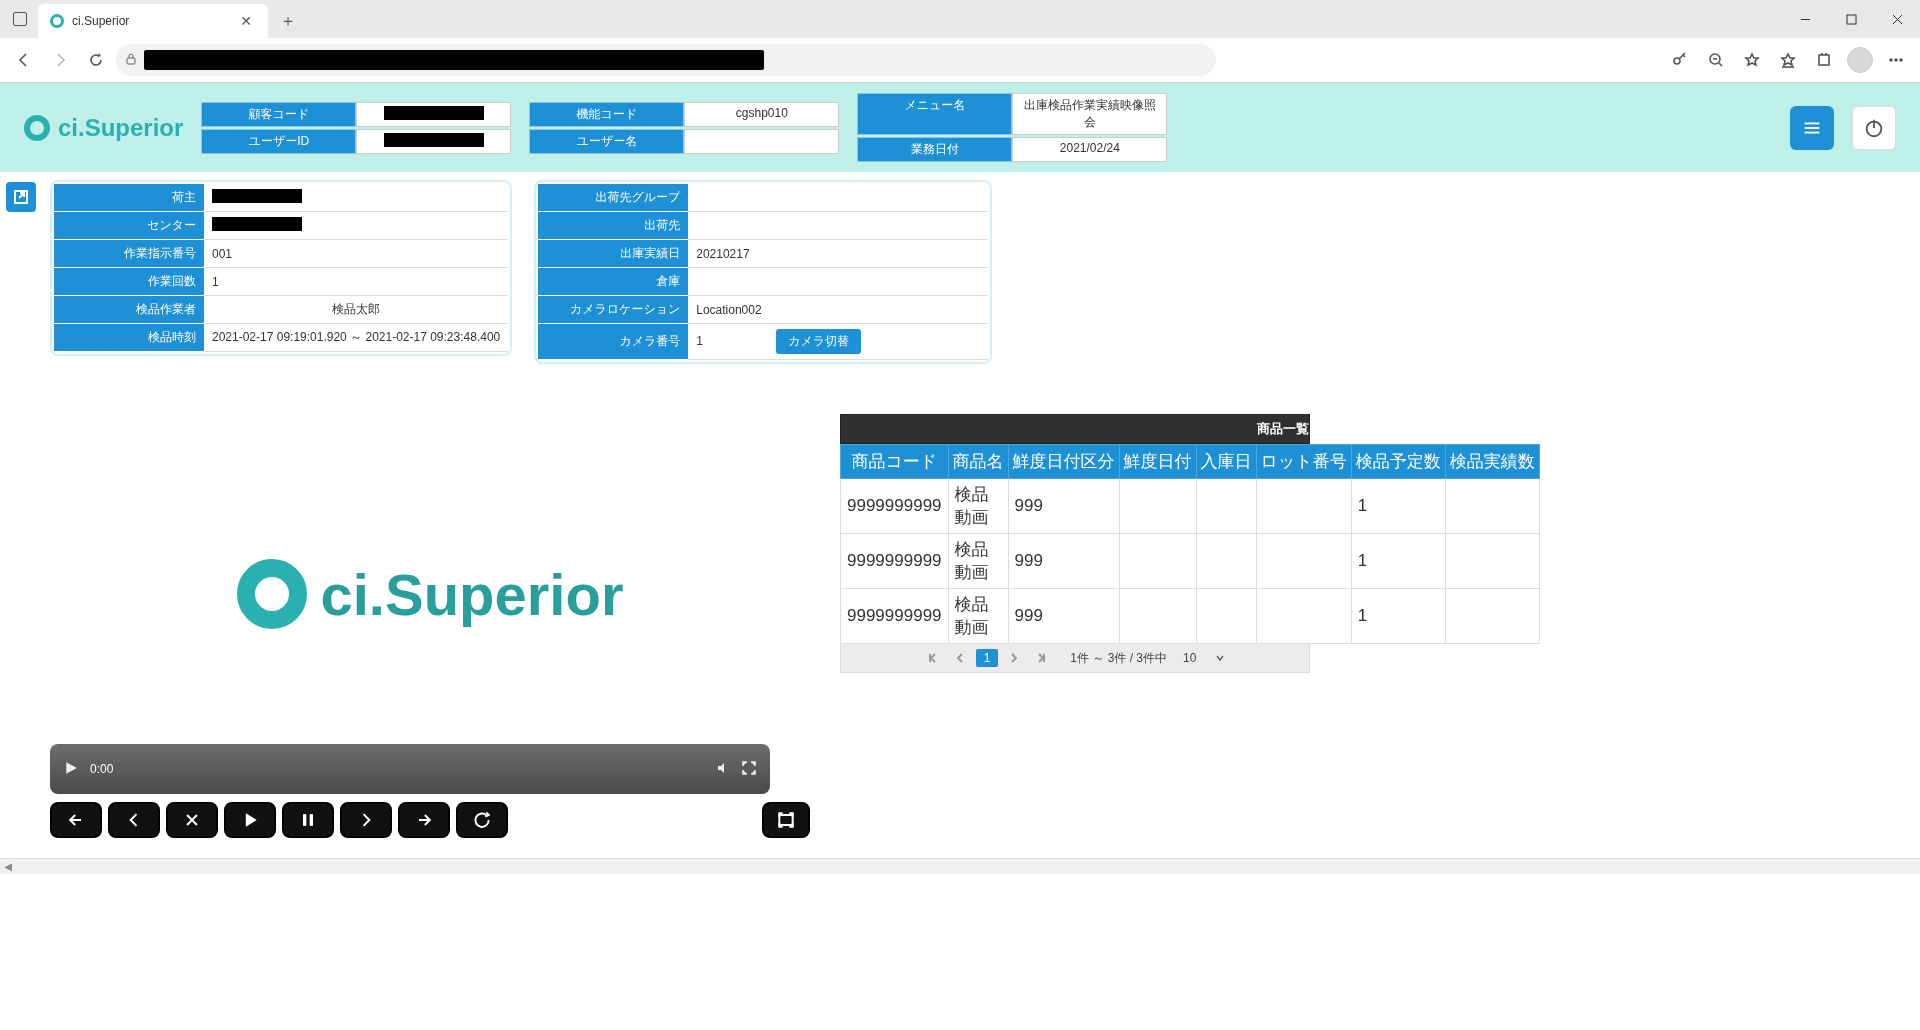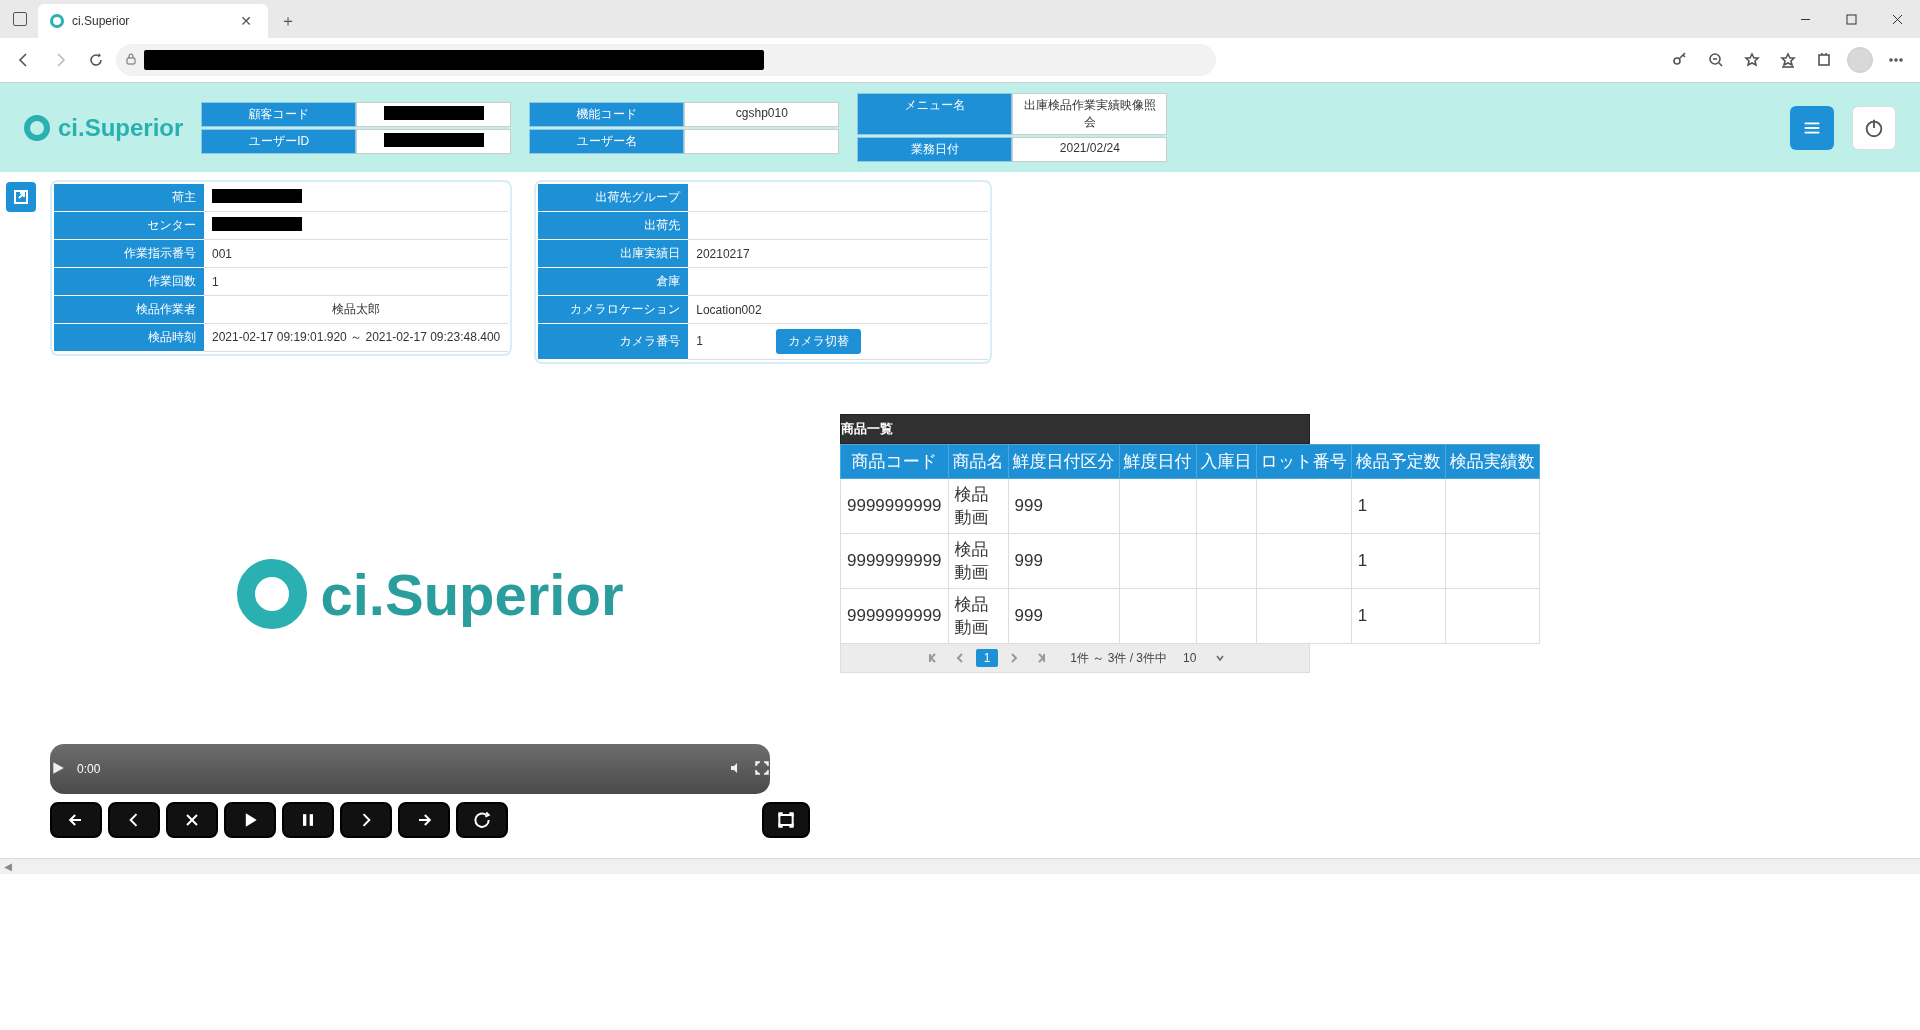--- a/index.html
+++ b/index.html
@@ -127,21 +127,21 @@
   .video-canvas {
     width:720px; height:360px; margin:0 auto;
     display:flex; align-items:center; justify-content:center;
     gap:18px; padding-top:60px;
   }
   .video-logo { display:flex; align-items:center; gap:14px; }
   .video-logo .ring { width:70px; height:70px; border-radius:50%; border:18px solid var(--teal); }
   .video-logo .txt { font-size:58px; font-weight:700; color:#2a9d9d; }
   .video-bar {
     height:50px; background:linear-gradient(#6d6d6d,#4a4a4a);
-    border-radius:14px; display:flex; align-items:center; padding:0 1px; gap:12px;
+    border-radius:8px; display:flex; align-items:center; padding:0 14px; gap:12px;
     color:#fff; font-size:12px;
     width:720px;
   }
   .video-bar .vb-btn { cursor:pointer; opacity:.9; }
   .video-bar .vb-btn svg { width:14px; height:14px; fill:#fff; }
   .video-bar .time { font-size:12px; }
   .video-bar .spacer { flex:1; }
   .media-controls { display:flex; gap:6px; margin-top:8px; }
   .mc-btn {
     width:52px; height:36px; background:#111; border:2px solid #000;
@@ -149,21 +149,21 @@
     cursor:pointer;
   }
   .mc-btn svg { width:20px; height:20px; stroke:#fff; stroke-width:2.4; fill:none; }
   .mc-btn.fill svg { fill:#fff; stroke:none; }
   .mc-spacer { flex:1; }
   .mc-btn.full { width:48px; }
 
   
   .product-area { margin-top:30px; width:470px; }
   .ptbl-title {
-    background:#303030; color:#fff; text-align:left;
+    background:#303030; color:#fff; text-align:right;
     padding:5px 0; font-size:13px; font-weight:bold;
     border:1px solid #222;
   }
   .ptbl { width:100%; border-collapse:collapse; font-size:17px; }
   .ptbl th {
     background:var(--blue); color:#fff; font-weight:normal;
     padding:5px 4px; border:1px solid #4aa7dc; text-align:center;
     white-space:nowrap;
   }
   .ptbl td { border:1px solid #ddd; padding:4px 6px; background:#fff; }

